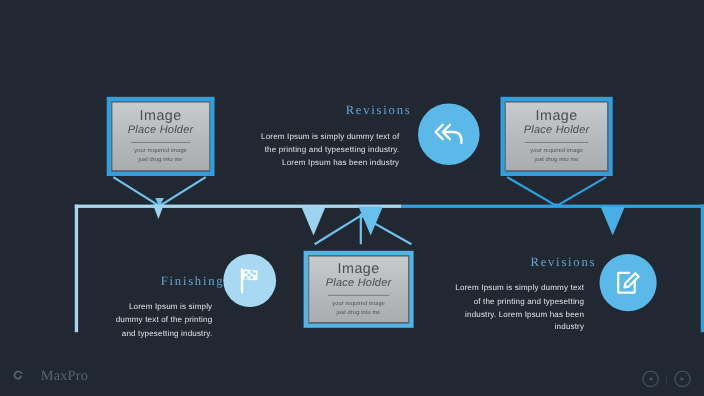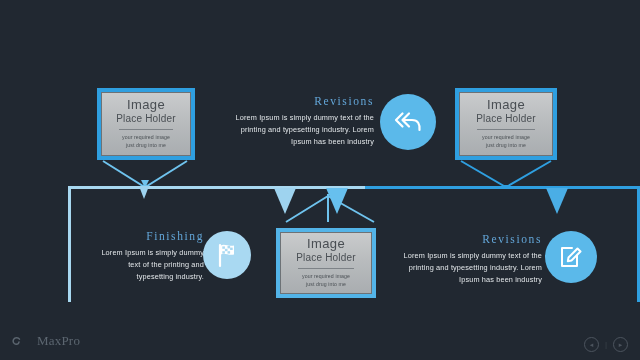--- a/index.html
+++ b/index.html
@@ -64,37 +64,38 @@
     align-items:center;justify-content:center;
     color:#3c4146;
   }
   .ph-title{
     font-size:13px;letter-spacing:.4px;color:#494e53;line-height:1.05;
     font-weight:400;
   }
   .ph-sub{
     font-size:10px;letter-spacing:.2px;color:#494e53;margin-top:1px;
     font-weight:400;
+    font-style:italic;
   }
   .ph-rule{
     width:62%;height:1px;background:#7d8287;margin:5px 0 4px;
   }
   .ph-note{
     font-size:5.2px;line-height:1.5;color:#4a4f54;text-align:center;
     letter-spacing:.1px;
   }
 
   
   .block{position:absolute;}
   .block .title{
     font-size:11.5px;letter-spacing:1.6px;color:#63a6d8;margin:0 0 5px;
     font-weight:400;font-family:"Liberation Serif", serif;
   }
   .block .body{
-    font-size:7.3px;line-height:1.62;color:#e3e7ea;margin:0;
+    font-size:7.3px;line-height:1.62;color:#e3e7ea;margin:11px;
     letter-spacing:.15px;
   }
   .align-r{text-align:right;}
 
   
   .circle{
     position:absolute;border-radius:50%;
     display:flex;align-items:center;justify-content:center;
   }
   .circle.sky{background:#5bb9ea;}
@@ -192,21 +193,21 @@
     <p class="body">Lorem Ipsum is simply dummy text of the printing and typesetting industry. Lorem Ipsum has been industry</p>
   </div>
   <div class="circle sky" style="left:380px;top:94px;width:56px;height:56px;">
     <svg width="30" height="26" viewBox="0 0 30 26">
       <path d="M9.5 4.5 L3 11 L9.5 17.5" fill="none" stroke="#ffffff" stroke-width="2.2" stroke-linecap="round" stroke-linejoin="round"></path>
       <path d="M16 4.5 L9.5 11 L16 17.5" fill="none" stroke="#ffffff" stroke-width="2.2" stroke-linecap="round" stroke-linejoin="round"></path>
       <path d="M11 11 L19 11 C25 11 27 15 26.5 21" fill="none" stroke="#ffffff" stroke-width="2.2" stroke-linecap="round" stroke-linejoin="round"></path>
     </svg>
   </div>
 
-  <div class="block align-r" style="left:92px;top:230px;width:112px;">
+  <div class="block align-r" style="left:92px;top:250px;width:112px;">
     <p class="title">Finishing</p>
     <p class="body">Lorem Ipsum is simply dummy text of the printing and typesetting industry.</p>
   </div>
   <div class="circle pale" style="left:203px;top:231px;width:48px;height:48px;">
     <svg width="26" height="26" viewBox="0 0 26 26">
       <path d="M6 3 L6 24" stroke="#ffffff" stroke-width="2.2" stroke-linecap="round"></path>
       <path d="M6.8 3.4 C11 1.4 15 5 20 3.4 L20 12.4 C15 14 11 10.4 6.8 12.4 Z" fill="#ffffff"></path>
       <g fill="#a9d9f2">
         <rect x="8.3" y="4.4" width="2.6" height="2.4"></rect>
         <rect x="13.5" y="4.0" width="2.6" height="2.4"></rect>

